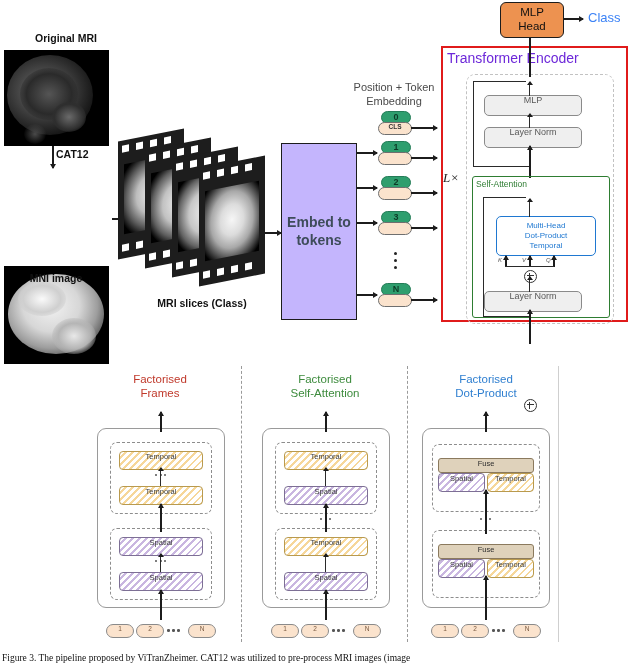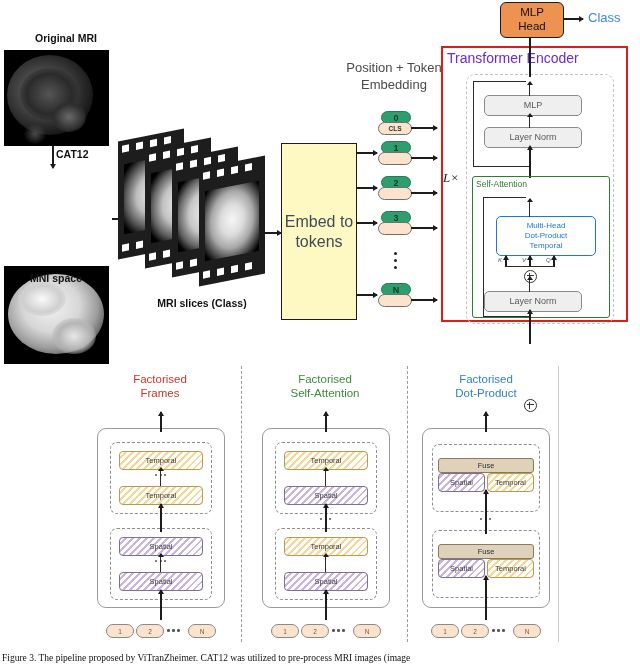--- a/index.html
+++ b/index.html
@@ -1,19 +1,19 @@
 <!DOCTYPE html>
 <html><head>
 <meta charset="utf-8">
 <style>
   html,body{margin:0;padding:0;background:#fff;}
   body{width:640px;height:665px;position:relative;overflow:hidden;
        font-family:"Liberation Sans", sans-serif;color:#3a3a3a;}
   .abs{position:absolute;}
-  .ctr{display:flex;align-items:center;justify-content:center;text-align:center;}
+  .ctr{display:flex;justify-content:center;text-align:center;}
 
   
   .blk{border:1.2px solid #8a8a8a;border-radius:5px;background:#efefef;
        color:#595959;font-size:9px;line-height:1.1;}
   .roundbox{border:1.3px solid #9a9a9a;border-radius:9px;background:#fff;}
   .dashbox{border:1.3px dashed #8d8d8d;border-radius:7px;background:transparent;}
   .dashbox-lt{border:1.2px dashed #c2c2c2;border-radius:9px;background:transparent;}
 
   .vline{background:#1c1c1c;width:1.6px;}
   .hline{background:#1c1c1c;height:1.6px;}
@@ -38,22 +38,22 @@
   .mri{background:#000;position:relative;overflow:hidden;}
   .mri .glow{position:absolute;border-radius:50%;}
 
   
   .film{position:absolute;background:#1d1d1d;}
   .film .perf{position:absolute;background:#fff;width:7px;height:7px;}
   .film .slice{position:absolute;left:9%;top:20%;width:82%;height:60%;
       background:#000;overflow:hidden;}
 
   
-  .embed{background:#fef9c3;border:1.4px solid #1c1c1c;color:#3e4c5a;
-      font-size:16px;line-height:1.25;}
+  .embed{background:#c4b5fd;border:1.4px solid #1c1c1c;color:#3e4c5a;
+      font-size:14px;line-height:1.25;font-weight:bold;}
 
   
   .pos{background:#2f9e6e;border:1px solid #247c57;border-radius:8px;
       color:#0d3b27;font-weight:bold;font-size:9px;}
   .tok{background:#fbe3cd;border:1.1px solid #6f6f6f;border-radius:8px;
       color:#333;font-size:6.5px;font-weight:bold;}
 
   
   .redbox{border:2px solid #e01b1b;background:transparent;}
   .redlbl{color:#6d28d9;font-size:14px;}
@@ -117,21 +117,21 @@
 <div class="abs caplbl" style="left:56px;top:148px;">CAT12</div>
 
 <div class="abs mri" style="left:4px;top:170px;width:105px;height:98px;">
   <div class="glow" style="left:4px;top:8px;width:96px;height:80px;
        background:radial-gradient(ellipse at 45% 40%,#f2f2f2 0%,#d7d7d7 38%,#9d9d9d 62%,#3c3c3c 85%,#000 100%);"></div>
   <div class="glow" style="left:48px;top:52px;width:44px;height:36px;
        background:radial-gradient(ellipse at 50% 50%,#e8e8e8 0%,#b5b5b5 50%,rgba(0,0,0,0) 82%);"></div>
   <div class="glow" style="left:14px;top:16px;width:48px;height:34px;
        background:radial-gradient(ellipse at 50% 50%,#fafafa 0%,#cfcfcf 55%,rgba(0,0,0,0) 85%);"></div>
 </div>
-<div class="abs caplbl" style="left:16px;top:272px;width:80px;text-align:center;">MNI space</div>
+<div class="abs caplbl" style="left:16px;top:272px;width:80px;text-align:center;">MNI image</div>
 
 <div class="abs hline arrow-right" style="left:112px;top:218px;width:24px;"></div>
 
 <div class="abs" style="left:118px;top:135px;width:148px;height:150px;">
   <div class="film" style="left:0px;top:0px;width:66px;height:118px;transform:skewY(-11deg);">
     <div class="perf" style="left:4px;top:5px;"></div>
       <div class="perf" style="left:18px;top:5px;"></div>
     <div class="perf" style="left:32px;top:5px;"></div>
       <div class="perf" style="left:46px;top:5px;"></div>
     <div class="perf" style="left:4px;top:104px;"></div>
@@ -176,21 +176,21 @@
 </div>
 <div class="abs caplbl" style="left:137px;top:297px;width:130px;text-align:center;">MRI slices (Class)</div>
 
 <div class="abs hline arrow-right" style="left:263px;top:232px;width:18px;"></div>
 
 <div class="abs embed ctr" style="left:281px;top:143px;width:74px;height:175px;flex-direction:column;">
   <span>Embed to</span>
   <span>tokens</span>
 </div>
 
-<div class="abs ctr" style="left:343px;top:60px;width:102px;flex-direction:column;font-size:13px;line-height:1.3;color:#4a4a4a;">
+<div class="abs ctr" style="left:343px;top:80px;width:102px;flex-direction:column;font-size:11px;line-height:1.3;color:#4a4a4a;">
   <span>Position + Token</span>
   <span>Embedding</span>
 </div>
 
 <div class="abs pos ctr" style="left:381px;top:111px;width:28px;height:11px;">0</div>
 <div class="abs tok ctr" style="left:378px;top:122px;width:32px;height:11px;">CLS</div>
 <div class="abs hline arrow-right" style="left:411px;top:127px;width:26px;"></div>
 
 <div class="abs hline arrow-right" style="left:356px;top:152px;width:21px;"></div>
 <div class="abs pos ctr" style="left:381px;top:141px;width:28px;height:11px;">1</div>

